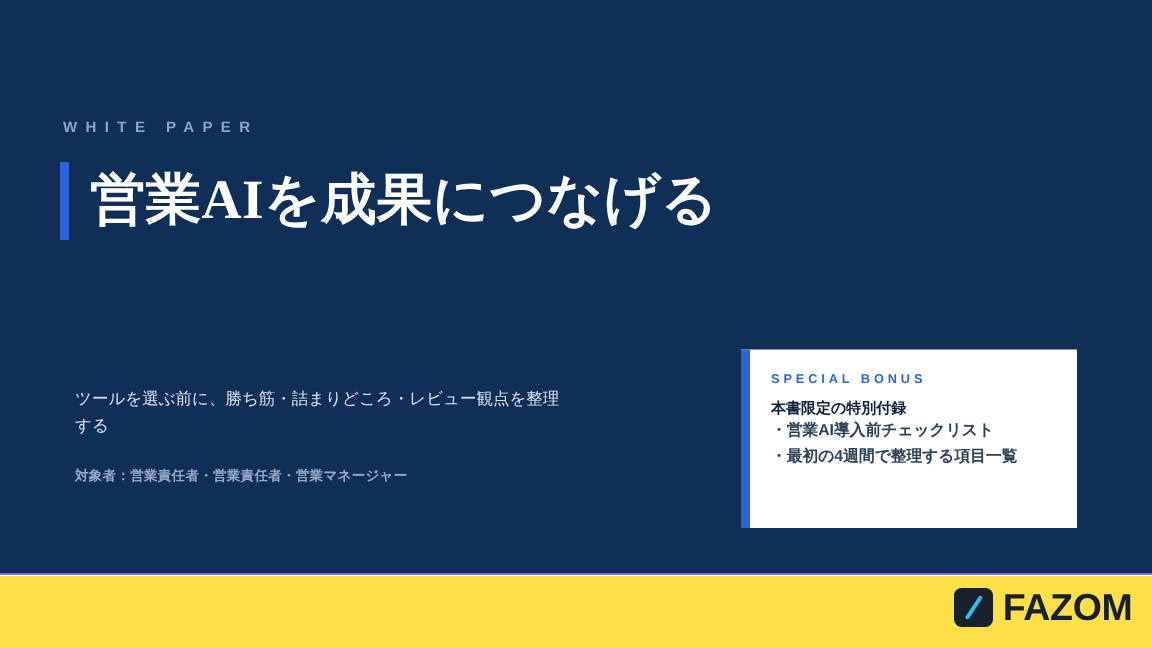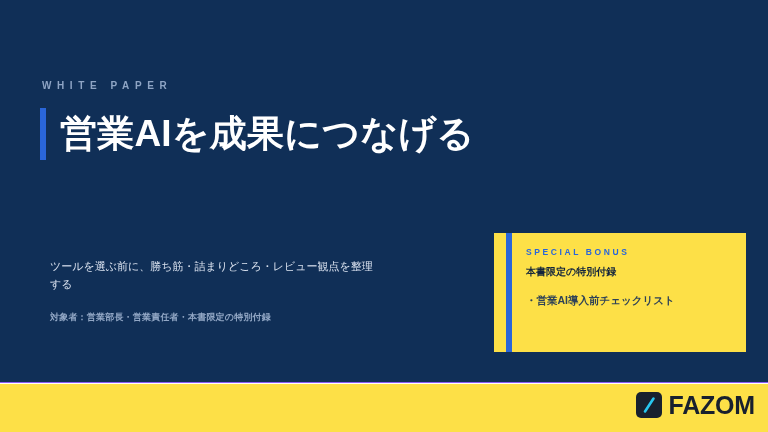--- a/index.html
+++ b/index.html
@@ -54,20 +54,21 @@
   .title-lines {
     padding-left: 14px;
   }
   .title-line {
     font-size: 37px;
     font-weight: 700;
     line-height: 52px;
     color: #ffffff;
     white-space: nowrap;
     letter-spacing: 0.2px;
+    font-family: Liberation Serif, serif;
   }
   .subtitle {
     position: absolute;
     left: 50px;
     top: 258px;
     width: 330px;
     font-size: 11px;
     font-weight: 400;
     line-height: 17.5px;
     color: #dbe3f0;
@@ -79,26 +80,25 @@
     font-size: 9px;
     font-weight: 700;
     letter-spacing: 0.2px;
     color: #93a8c6;
     white-space: nowrap;
   }
   .bonus-card {
     position: absolute;
     left: 494px;
     top: 233px;
-    width: 252px;
+    width: 224px;
     height: 119px;
-    background: #fde047;
+    background: #ffffff;
     display: flex;
     box-sizing: border-box;
-    padding-left: 12px;
   }
   .bonus-accent {
     width: 6px;
     flex: 0 0 6px;
     background: #2a66d9;
   }
   .bonus-body {
     flex: 1;
     padding: 14px 12px 0 14px;
   }
@@ -110,21 +110,20 @@
     white-space: nowrap;
   }
   .bonus-title {
     margin-top: 8px;
     font-size: 10px;
     font-weight: 700;
     color: #12243c;
     white-space: nowrap;
   }
   .bonus-list {
-    margin-top: 13px;
   }
   .bonus-item {
     font-size: 10.5px;
     font-weight: 700;
     line-height: 17px;
     color: #2e4straw;
     color: #2e4257;
     white-space: nowrap;
   }
   .footer {
@@ -175,29 +174,30 @@
 
     <div class="title-block">
       <div class="title-bar"></div>
       <div class="title-lines">
         <div class="title-line">営業AIを成果につなげる</div>
       </div>
     </div>
 
     <div class="subtitle">ツールを選ぶ前に、勝ち筋・詰まりどころ・レビュー観点を整理する</div>
 
-    <div class="audience">対象者：営業部長・営業責任者・本書限定の特別付録</div>
+    <div class="audience">対象者：営業責任者・営業責任者・営業マネージャー</div>
 
     <div class="bonus-card">
       <div class="bonus-accent"></div>
       <div class="bonus-body">
         <div class="bonus-eyebrow">SPECIAL BONUS</div>
         <div class="bonus-title">本書限定の特別付録</div>
         <div class="bonus-list">
           <div class="bonus-item">・営業AI導入前チェックリスト</div>
+          <div class="bonus-item">・最初の4週間で整理する項目一覧</div>
         </div>
       </div>
     </div>
 
   </div>
 
   <div class="footer">
     <div class="logo">
       <div class="logo-mark">
         <svg width="26" height="26" viewBox="0 0 26 26" aria-hidden="true">

